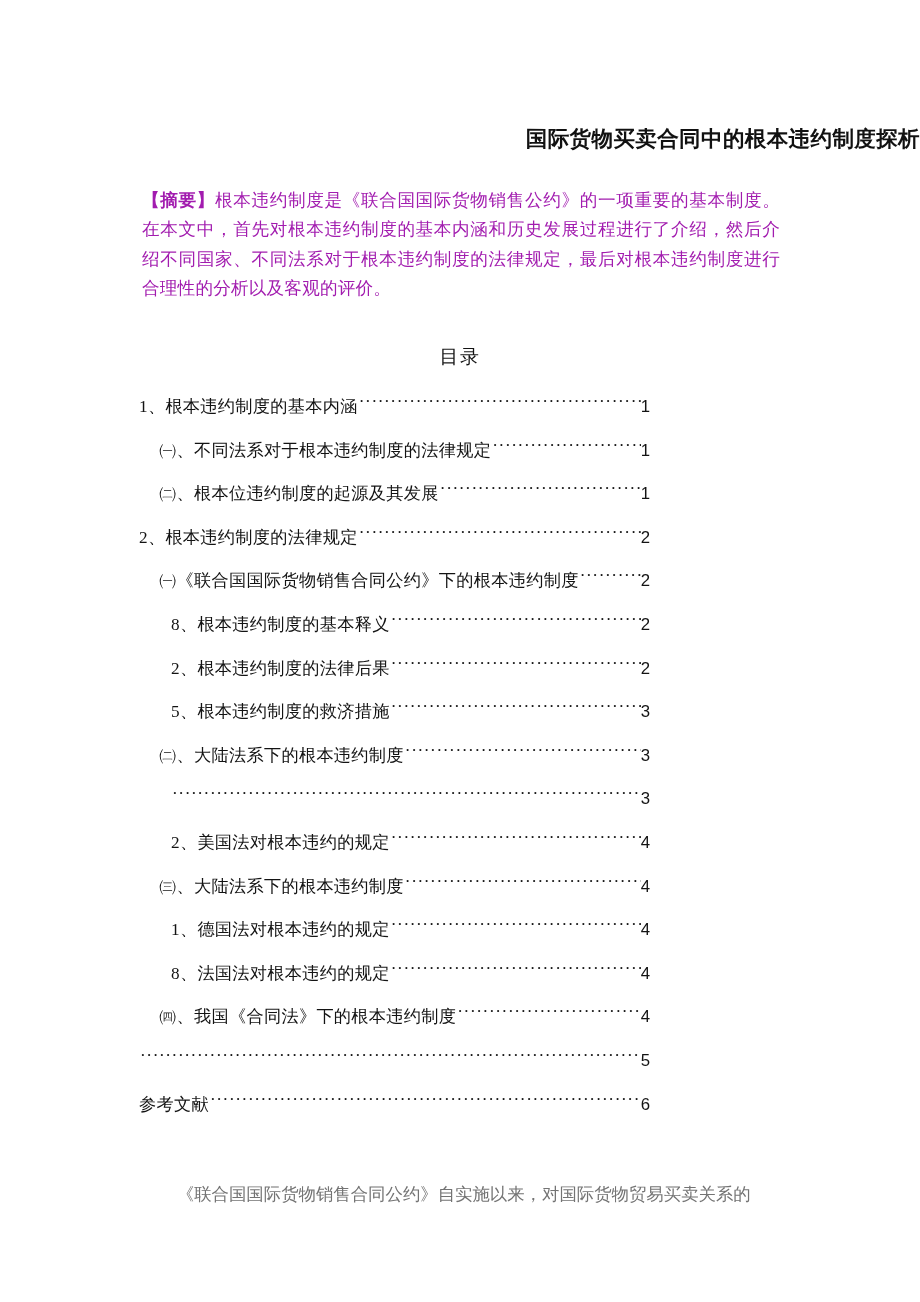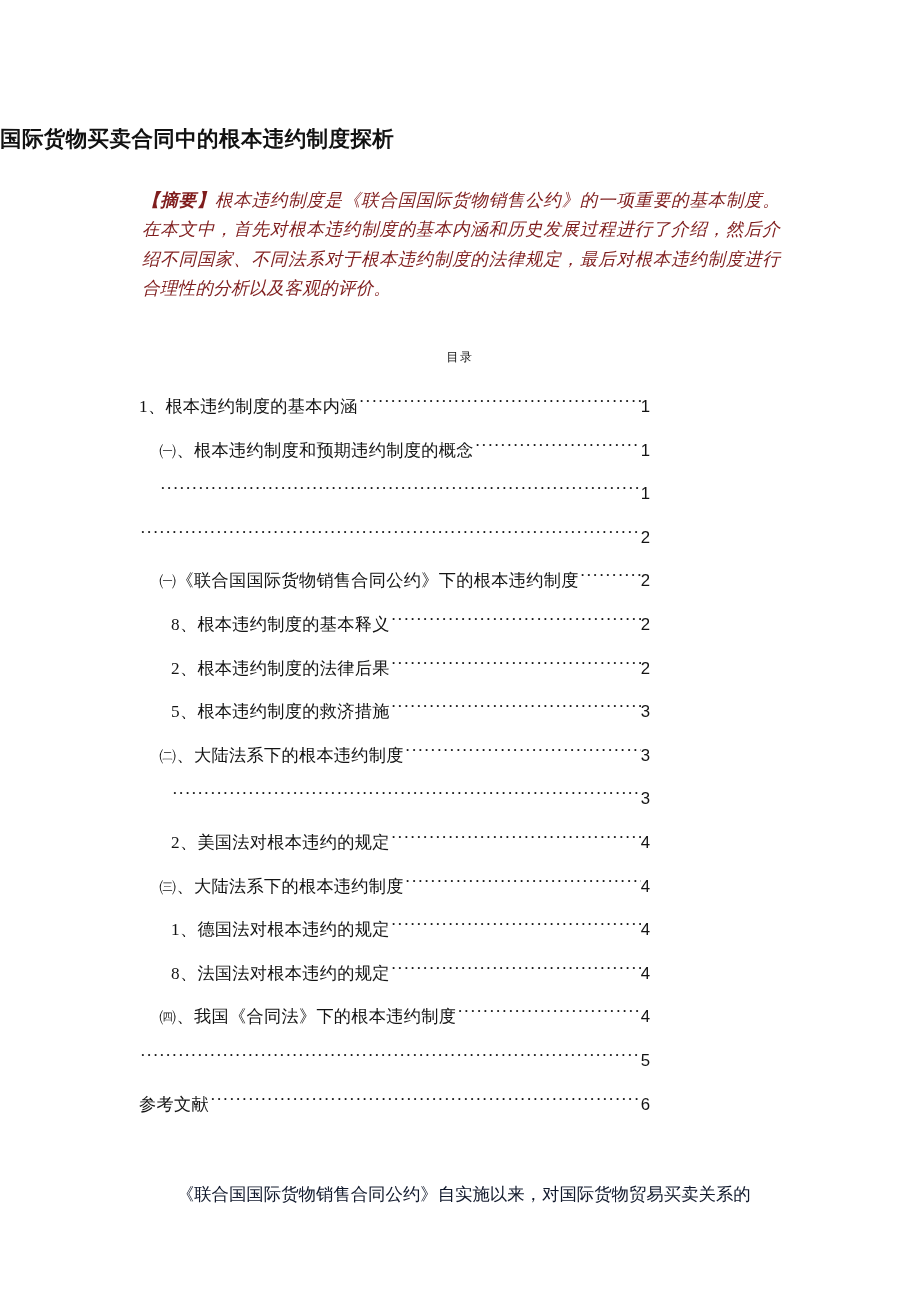--- a/index.html
+++ b/index.html
@@ -20,57 +20,56 @@
     color: #0d0d0d;
     -webkit-font-smoothing: antialiased;
   }
 
   
   .doc-title {
     position: absolute;
     left: 0;
     top: 110px;
     width: 920px;
-    text-align: left;
+    text-align: right;
     font-family: Liberation Sans, sans-serif;
     font-weight: 700;
     font-size: 21.5px;
     letter-spacing: 0.4px;
     color: #111111;
     line-height: 30px;
   }
 
   
   .abstract {
     position: absolute;
     left: 142px;
     top: 168px;
     width: 638px;
     font-family: "Liberation Serif", "DejaVu Serif", serif;
     font-size: 17.6px;
     line-height: 29.5px;
     text-align: justify;
     text-justify: inter-ideograph;
-    color: #7f1d1d;
+    color: #a21caf;
     letter-spacing: 0.2px;
-    font-style: italic;
   }
   .abstract .tag {
     font-weight: 600;
   }
 
   
   .toc-heading {
     position: absolute;
     left: 0;
     top: 345px;
     width: 920px;
     text-align: center;
     font-family: "Liberation Serif", "DejaVu Serif", serif;
-    font-size: 12px;
+    font-size: 19px;
     line-height: 24px;
     color: #131313;
     letter-spacing: 1.5px;
   }
 
   
   .toc {
     position: absolute;
     left: 0;
     top: 386px;
@@ -135,21 +134,21 @@
 
   
   .body-para {
     position: absolute;
     left: 142px;
     top: 1162px;
     width: 652px;
     font-family: "Liberation Sans", "DejaVu Sans", sans-serif;
     font-size: 17.4px;
     line-height: 31px;
-    color: #0f172a;
+    color: #737373;
     text-indent: 2em;
     text-align: justify;
     text-justify: inter-ideograph;
   }
 </style>
 </head>
 <body>
 
 <div class="page">
 
@@ -162,33 +161,35 @@
   <div class="toc" id="toc-list">
       <div class="toc-row lvl-1">
         <div class="toc-inner">
           <span class="toc-label">1、根本违约制度的基本内涵</span>
           <span class="toc-dots"></span>
           <span class="toc-page">1</span>
         </div>
       </div>
       <div class="toc-row lvl-2">
         <div class="toc-inner">
-          <span class="toc-label">㈠、根本违约制度和预期违约制度的概念</span>
+          <span class="toc-label">㈠、不同法系对于根本违约制度的法律规定</span>
           <span class="toc-dots"></span>
           <span class="toc-page">1</span>
         </div>
       </div>
       <div class="toc-row lvl-2">
         <div class="toc-inner">
+          <span class="toc-label">㈡、根本位违约制度的起源及其发展</span>
           <span class="toc-dots"></span>
           <span class="toc-page">1</span>
         </div>
       </div>
       <div class="toc-row lvl-1">
         <div class="toc-inner">
+          <span class="toc-label">2、根本违约制度的法律规定</span>
           <span class="toc-dots"></span>
           <span class="toc-page">2</span>
         </div>
       </div>
       <div class="toc-row lvl-2">
         <div class="toc-inner">
           <span class="toc-label">㈠《联合国国际货物销售合同公约》下的根本违约制度</span>
           <span class="toc-dots"></span>
           <span class="toc-page">2</span>
         </div>

